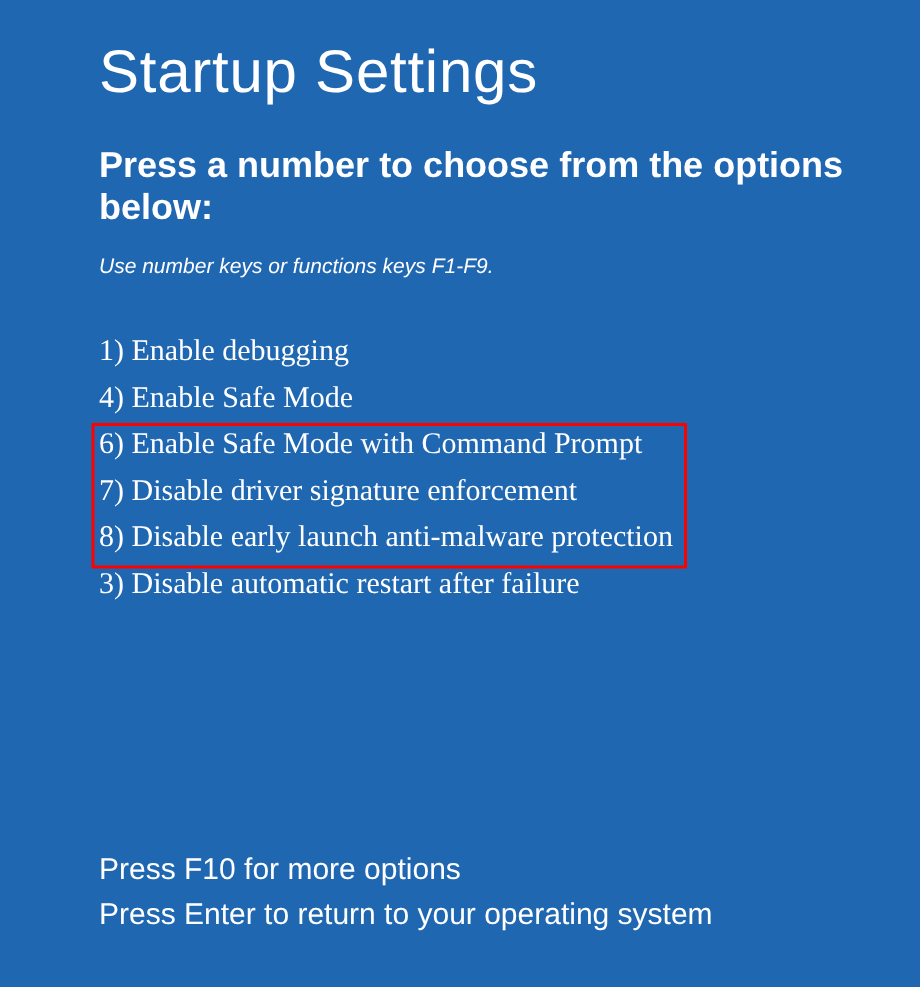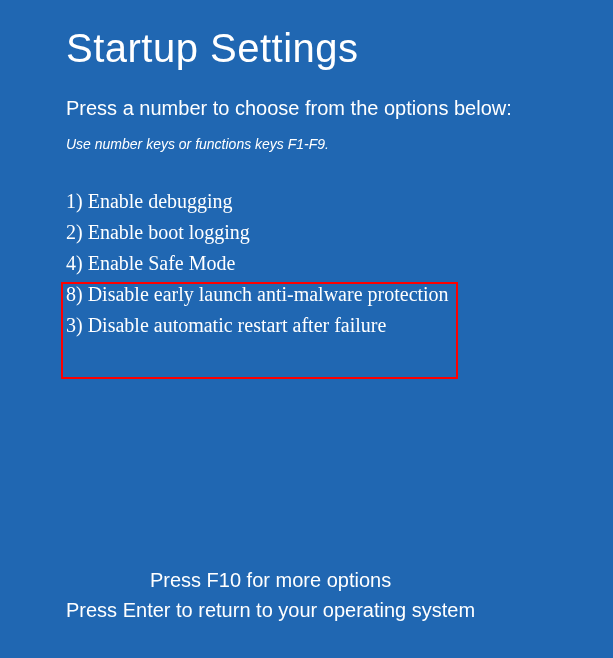--- a/index.html
+++ b/index.html
@@ -12,22 +12,22 @@
     padding: 26px 0 0 66px;
     position: relative;
   }
   .title {
     font-size: 40px;
     font-weight: 300;
     letter-spacing: 0.5px;
     margin-bottom: 26px;
   }
   .subtitle {
-    font-size: 20px;
-    font-weight: 400;
+    font-size: 24px;
+    font-weight: 700;
     margin-bottom: 16px;
   }
   .hint {
     font-size: 14px;
     font-weight: 300;
     margin-bottom: 34px;
     font-style: italic;
   }
   .options {
     list-style: none;
@@ -45,39 +45,39 @@
     pointer-events: none;
     left: 61px;
     top: 282px;
     width: 397px;
     height: 97px;
   }
   .footer {
     position: absolute;
     left: 66px;
     top: 565px;
-    text-align: center;
   }
   .footer div {
     font-size: 20px;
     font-weight: 300;
     line-height: 30px;
   }
 </style>
 </head>
 <body>
 
 <h1 class="title">Startup Settings</h1>
 <div class="subtitle">Press a number to choose from the options below:</div>
 <div class="hint">Use number keys or functions keys F1-F9.</div>
 
 <ul class="options">
   <li>1) Enable debugging</li>
-  <li>2) Enable boot logging</li>
   <li>4) Enable Safe Mode</li>
+  <li>6) Enable Safe Mode with Command Prompt</li>
+  <li>7) Disable driver signature enforcement</li>
   <li>8) Disable early launch anti-malware protection</li>
   <li>3) Disable automatic restart after failure</li>
 </ul>
 
 <div class="highlight-box"></div>
 
 <div class="footer">
   <div>Press F10 for more options</div>
   <div>Press Enter to return to your operating system</div>
 </div>

